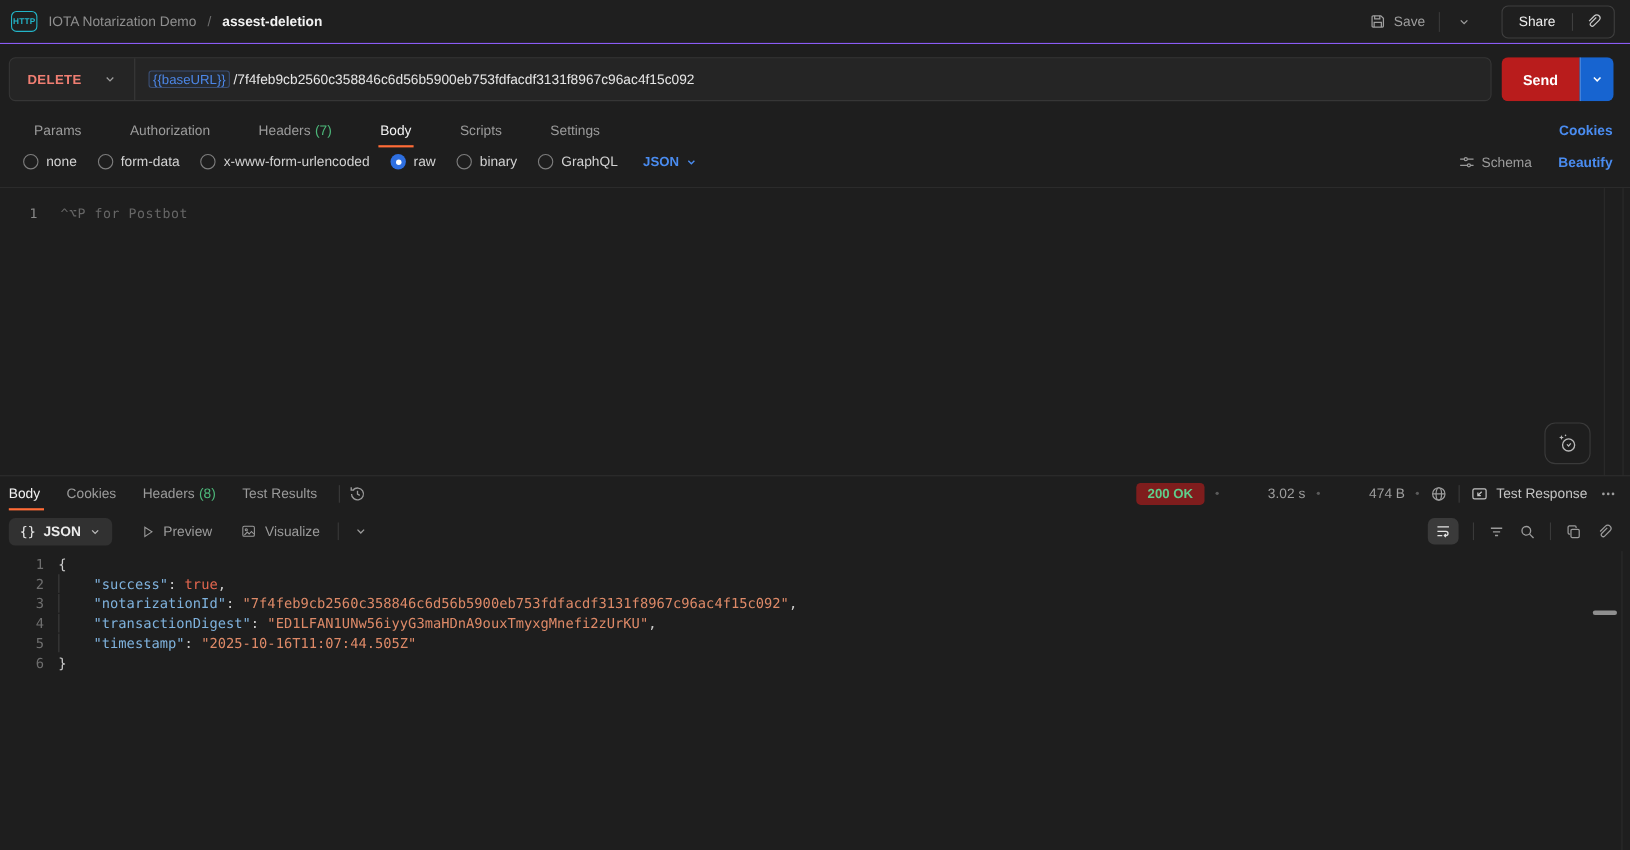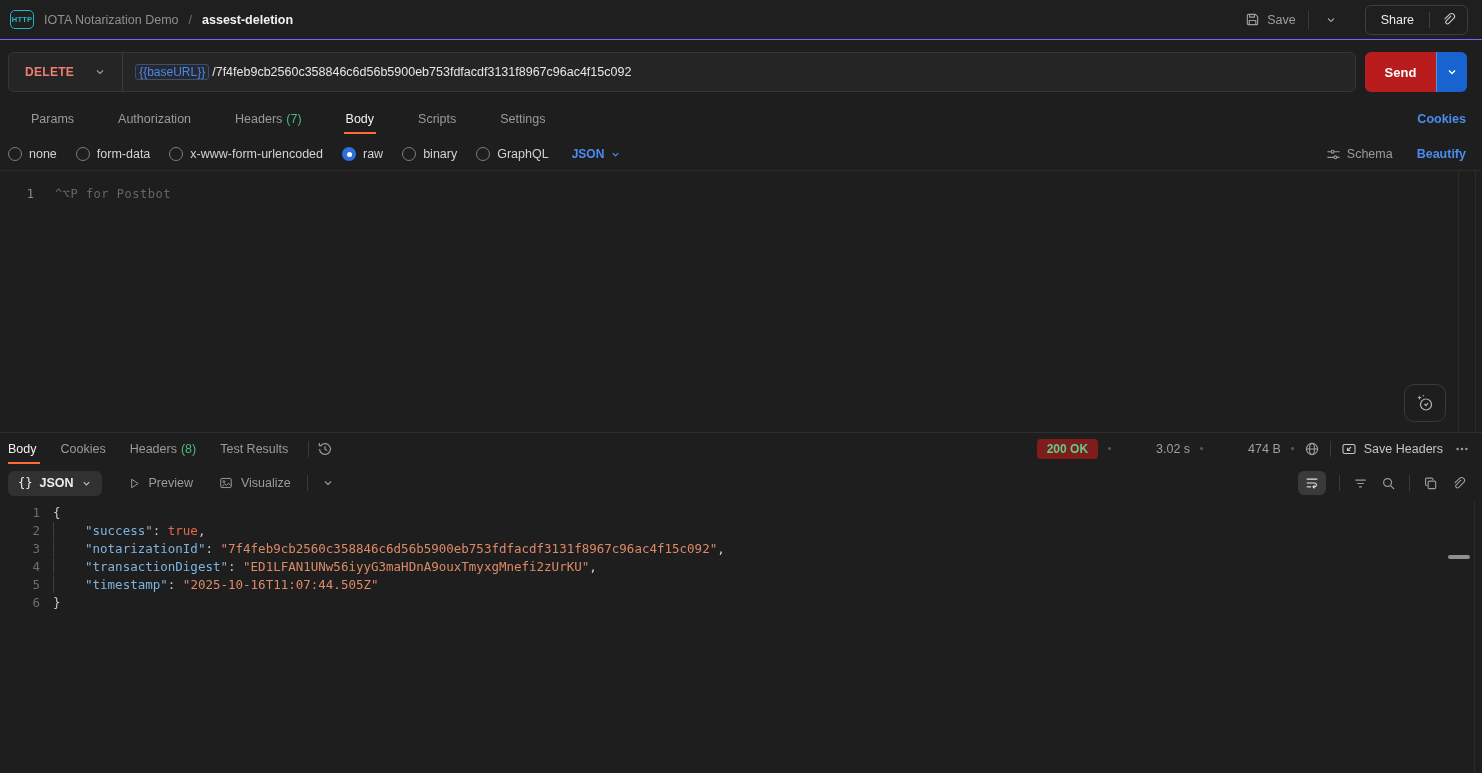--- a/index.html
+++ b/index.html
@@ -71,21 +71,21 @@
   .req-tabs{ position:absolute; top:104px; left:0; right:0; height:30px; display:flex; align-items:center; padding-left:9px; }
   .tab{ padding:0 11px; height:100%; display:flex; align-items:center; color:#9b9b9b; position:relative; cursor:pointer; font-size:12.5px;margin-left:22px; }
   .tab:first-child{ padding-left:0; }
   .tab.active{ color:#f2f2f2; }
   .tab.active::after{ content:""; position:absolute; left:9px; right:9px; bottom:0; height:2px; background:#ff6c37; }
   .tab:first-child.active::after{ left:0; }
   .tab .count{ color:#4db87a; margin-left:4px; }
   .cookies-link{ position:absolute; right:16px; color:#4a8cf0; font-weight:600; font-size:12.5px; cursor:pointer; }
 
   
-  .mode-row{ position:absolute; top:140px; left:0; right:0; height:28px; display:flex; align-items:center; padding-left:8px; gap:19px; }
+  .mode-row{ position:absolute; top:140px; left:0; right:0; height:28px; display:flex; align-items:flex-start; padding-left:21px; gap:19px; }
   .mode{ display:flex; align-items:center; gap:7px; color:#d2d2d2; cursor:pointer; font-size:12.5px; }
   .radio{ width:14px; height:14px; border-radius:50%; border:1px solid #7d7d7d; position:relative; flex-shrink:0; }
   .mode.selected .radio{ border:none; background:#2e6fe0; }
   .mode.selected .radio::after{
     content:""; position:absolute; left:50%; top:50%; width:5px; height:5px;
     margin:-2.5px 0 0 -2.5px; border-radius:50%; background:#fff;
   }
   .lang-select{ display:flex; align-items:center; gap:6px; color:#4a8cf0; font-weight:600; cursor:pointer; margin-left:4px; }
   .mode-right{ position:absolute; right:16px; display:flex; align-items:center; gap:24px; }
   .schema-btn{ display:flex; align-items:center; gap:6px; color:#9b9b9b; cursor:pointer; font-size:12.5px; }
@@ -341,21 +341,21 @@
           </svg>
       </span>
       <span class="meta-divider"></span>
       <span class="save-response">
         <span>
           <svg width="16" height="16" viewBox="0 0 16 16" fill="none" stroke="currentColor" stroke-width="1.1">
               <rect x="2" y="3.5" width="12" height="9" rx="1.5"></rect>
               <path d="M10 6l-3.5 3.5M6.5 6.8v2.7h2.7"></path>
             </svg>
         </span>
-        <span>Save Headers</span>
+        <span>Test Response</span>
       </span>
       <span class="more-btn">
         <svg width="14" height="14" viewBox="0 0 16 16" fill="currentColor">
             <circle cx="3" cy="8" r="1.4"></circle>
             <circle cx="8" cy="8" r="1.4"></circle>
             <circle cx="13" cy="8" r="1.4"></circle>
           </svg>
       </span>
     </div>
   </div>

